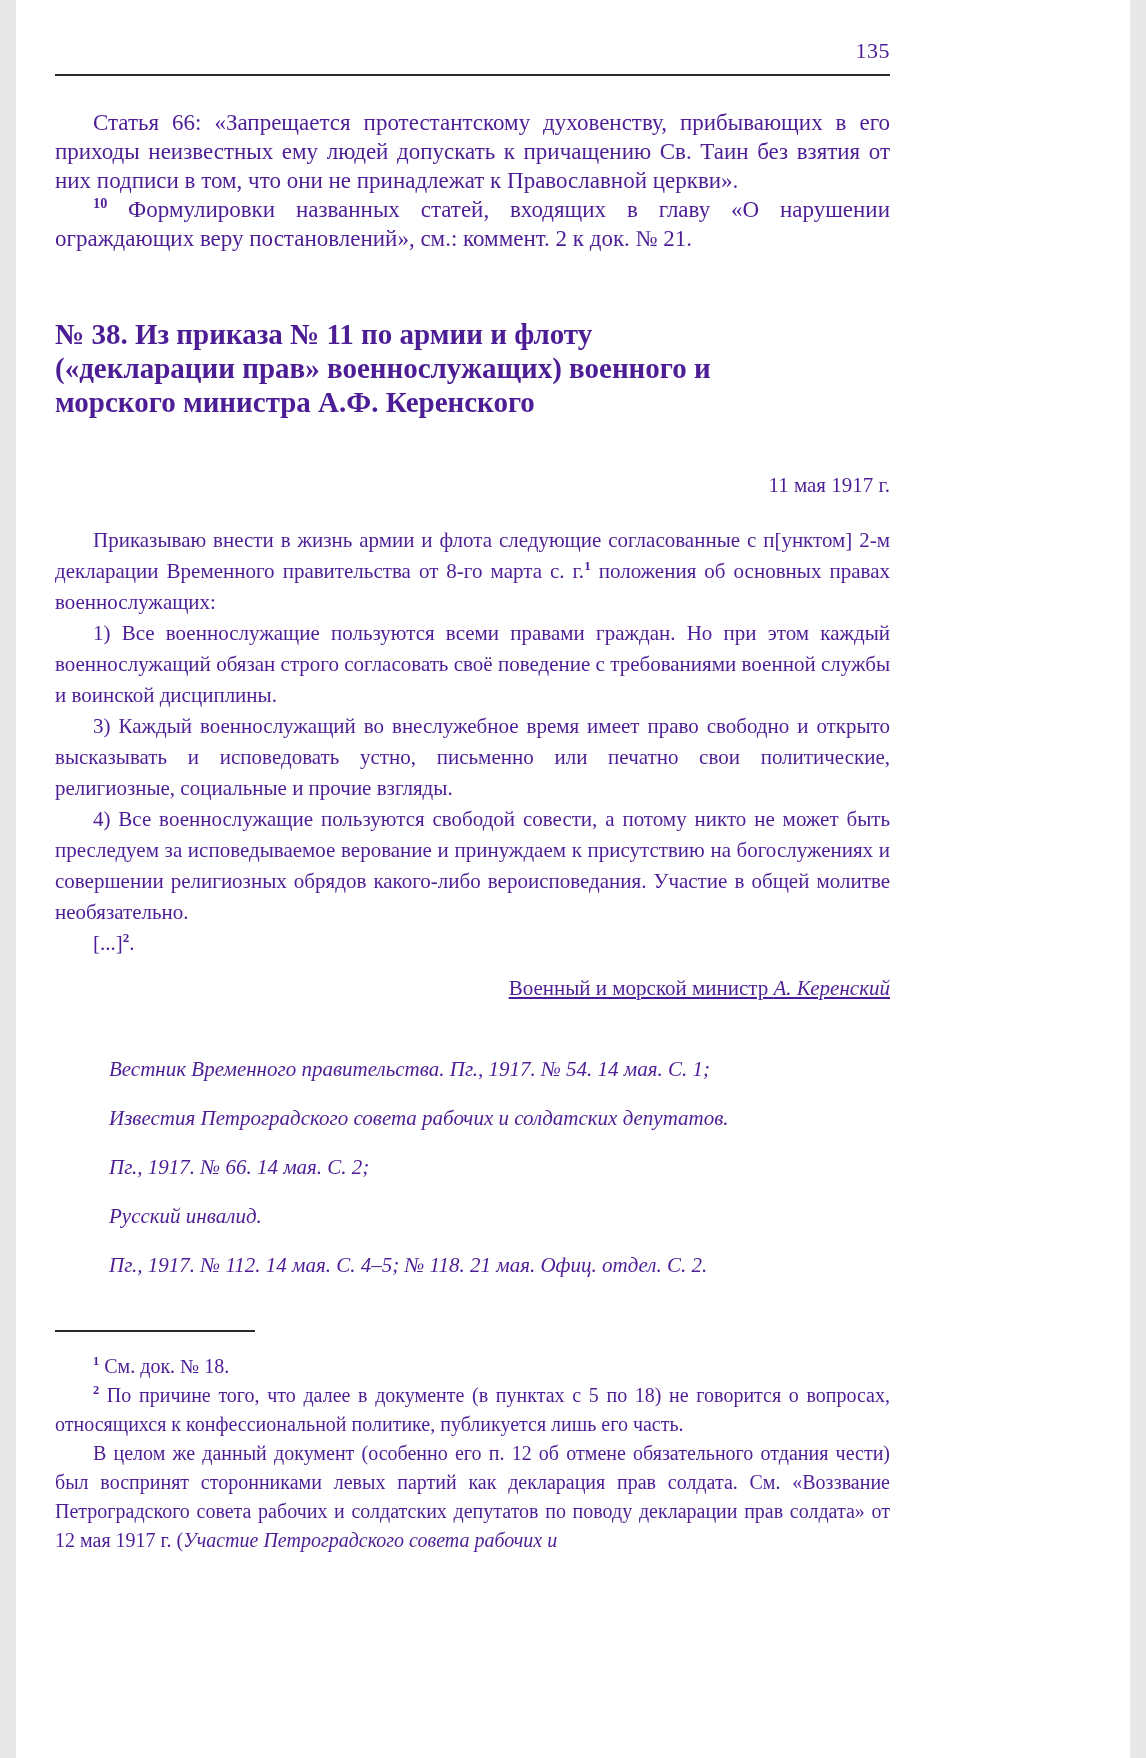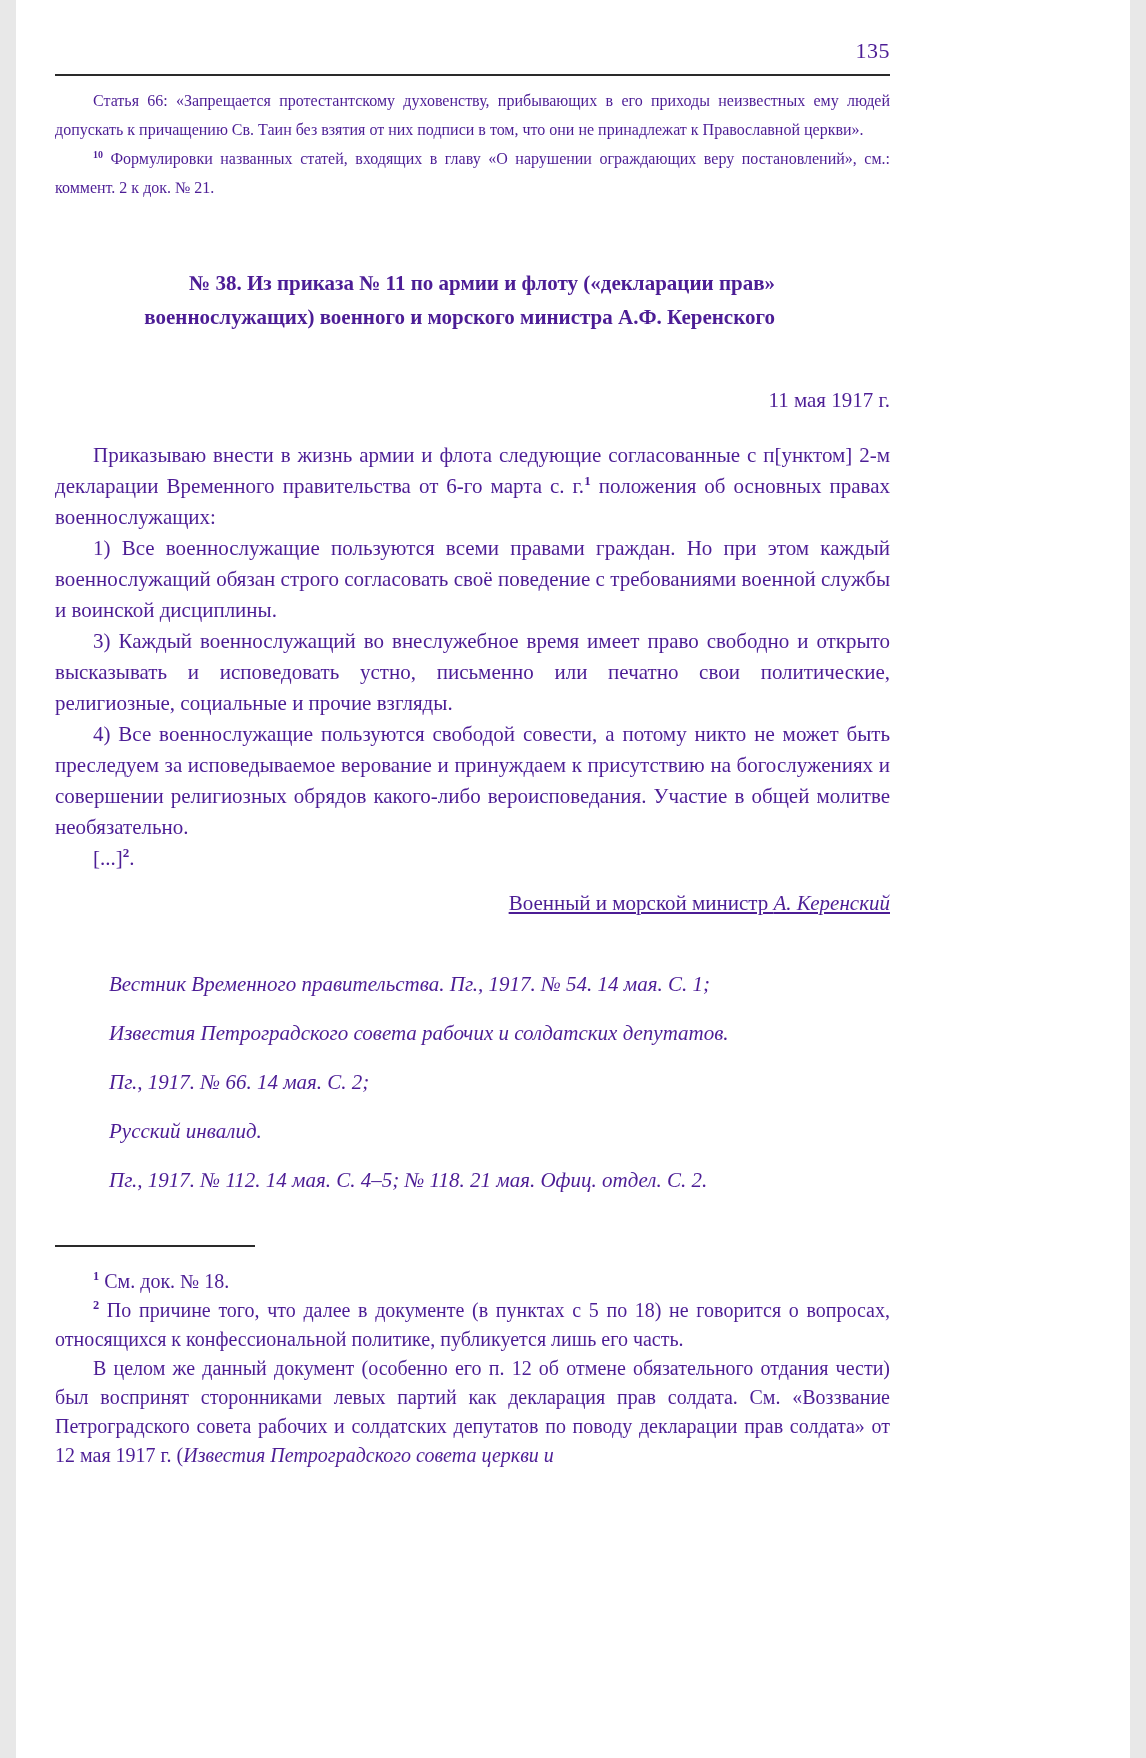--- a/index.html
+++ b/index.html
@@ -25,37 +25,37 @@
     line-height: 26px;
     letter-spacing: 0.5px;
   }
   .header-rule {
     border: none;
     border-top: 2px solid #2a2a2a;
     margin: 10px 0 0 0;
   }
   
   .commentary {
-    margin-top: 10px;
-    font-size: 16px;
+    margin-top: 32px;
+    font-size: 23px;
     line-height: 29px;
     text-align: justify;
   }
   .commentary p {
     margin: 0;
     text-indent: 38px;
   }
   
   .doc-heading {
     margin: 64px 0 0 0;
     max-width: 720px;
-    font-size: 21px;
+    font-size: 29px;
     line-height: 34px;
     font-weight: bold;
-    text-align: right;
+    text-align: left;
   }
   
   .doc-date {
     margin-top: 52px;
     text-align: right;
     font-size: 21px;
     line-height: 28px;
   }
   
   .doc-body {
@@ -129,21 +129,21 @@
   <section class="commentary">
     <p>Статья 66: «Запрещается протестантскому духовенству, прибывающих в его приходы неизвестных ему людей допускать к причащению Св. Таин без взятия от них подписи в том, что они не принадлежат к Православной церкви».</p>
     <p><sup class="fnref">10</sup><span> Формулировки названных статей, входящих в главу «О нарушении ограждающих веру постановлений», см.: коммент. 2 к док. № 21.</span></p>
   </section>
 
   <h2 class="doc-heading">№ 38. Из приказа № 11 по армии и флоту («декларации прав» военнослужащих) военного и морского министра А.Ф. Керенского</h2>
 
   <div class="doc-date">11 мая 1917 г.</div>
 
   <section class="doc-body">
-    <p><span>Приказываю внести в жизнь армии и флота следующие согласованные с п[унктом] 2-м декларации Временного правительства от 6-го марта с. г.</span><sup class="fnref">1</sup><span> положения об основных правах военнослужащих:</span></p>
+    <p><span>Приказываю внести в жизнь армии и флота следующие согласованные с п[унктом] 2-м декларации Временного правительства от 8-го марта с. г.</span><sup class="fnref">1</sup><span> положения об основных правах военнослужащих:</span></p>
     <p>1) Все военнослужащие пользуются всеми правами граждан. Но при этом каждый военнослужащий обязан строго согласовать своё поведение с требованиями военной службы и воинской дисциплины.</p>
     <p>3) Каждый военнослужащий во внеслужебное время имеет право свободно и открыто высказывать и исповедовать устно, письменно или печатно свои политические, религиозные, социальные и прочие взгляды.</p>
     <p>4) Все военнослужащие пользуются свободой совести, а потому никто не может быть преследуем за исповедываемое верование и принуждаем к присутствию на богослужениях и совершении религиозных обрядов какого-либо вероисповедания. Участие в общей молитве необязательно.</p>
     <p><span>[...]</span><sup class="fnref">2</sup><span>.</span></p>
   </section>
 
   <div class="signature">
     <span>Военный и морской министр </span><span class="name">А. Керенский</span>
   </div>
 
@@ -153,16 +153,16 @@
     <div>Пг., 1917. № 66. 14 мая. С. 2;</div>
     <div>Русский инвалид.</div>
     <div>Пг., 1917. № 112. 14 мая. С. 4–5; № 118. 21 мая. Офиц. отдел. С. 2.</div>
   </section>
 
   <hr class="footnote-rule">
 
   <section class="footnotes">
     <p><sup class="fnref">1</sup><span> См. док. № 18.</span></p>
     <p><sup class="fnref">2</sup><span> По причине того, что далее в документе (в пунктах с 5 по 18) не говорится о вопросах, относящихся к конфессиональной политике, публикуется лишь его часть.</span></p>
-    <p><span>В целом же данный документ (особенно его п. 12 об отмене обязательного отдания чести) был воспринят сторонниками левых партий как декларация прав солдата. См. «Воззвание Петроградского совета рабочих и солдатских депутатов по поводу декларации прав солдата» от 12 мая 1917 г. (</span><span class="cite">Известия Петроградского совета церкви и</span></p>
+    <p><span>В целом же данный документ (особенно его п. 12 об отмене обязательного отдания чести) был воспринят сторонниками левых партий как декларация прав солдата. См. «Воззвание Петроградского совета рабочих и солдатских депутатов по поводу декларации прав солдата» от 12 мая 1917 г. (</span><span class="cite">Участие Петроградского совета рабочих и</span></p>
   </section>
 
 </div>
 
 </body></html>

